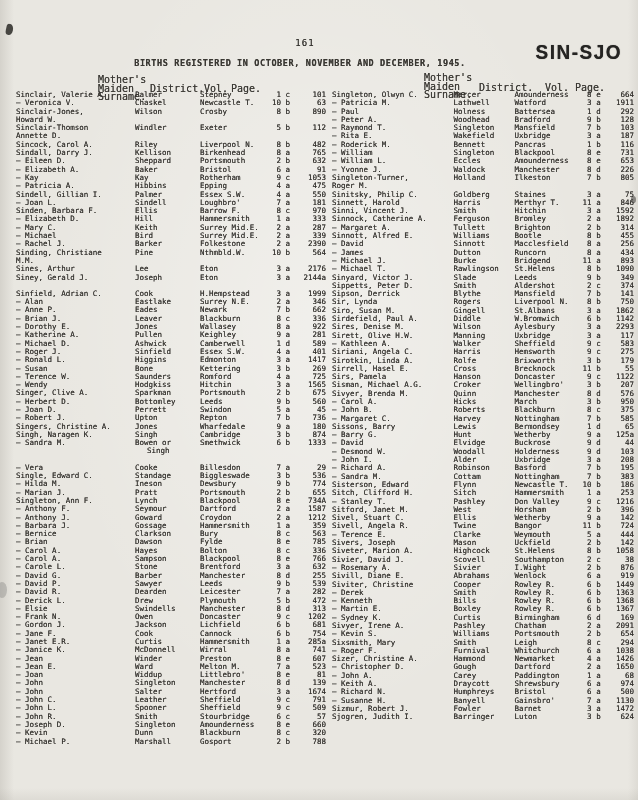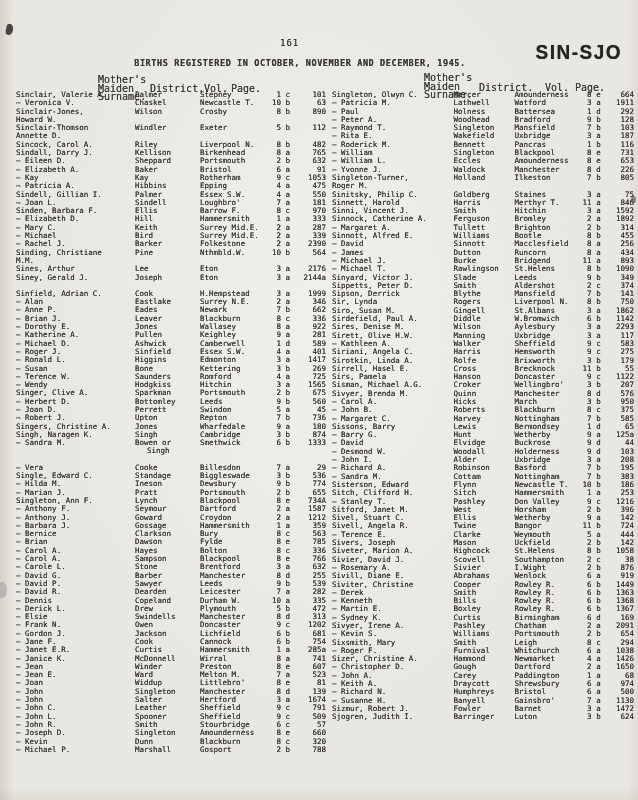--- a/index.html
+++ b/index.html
@@ -12,21 +12,21 @@
     position:relative;width:638px;height:800px;
     background:
       radial-gradient(ellipse at 50% 40%, rgba(255,255,255,0.35), rgba(0,0,0,0) 60%),
       linear-gradient(90deg, rgba(120,115,105,0.18) 0px, rgba(0,0,0,0) 14px),
       linear-gradient(270deg, rgba(120,115,105,0.10) 0px, rgba(0,0,0,0) 10px),
       linear-gradient(0deg, rgba(120,115,105,0.10) 0px, rgba(0,0,0,0) 12px),
       #e9e7e1;
   }
   .txt{ text-shadow:0 0 0.6px rgba(45,43,40,0.75); }
   #page-number{
-    position:absolute; top:38px; left:280px; width:50px; text-align:left;
+    position:absolute; top:38px; left:280px; width:50px; text-align:center;
     font-size:9px; letter-spacing:1px;
   }
   #doc-title{
     position:absolute; top:58px; left:40px; width:520px; text-align:center;
     font-size:8.5px; letter-spacing:0.6px; font-weight:bold; color:#3a3833;
   }
   #range-stamp{
     position:absolute; top:42px; right:16px;
     font-family:"Liberation Sans", sans-serif; font-weight:bold;
     font-size:19px; letter-spacing:1.5px; color:#252422;
@@ -460,27 +460,20 @@
         <span class="cell c-page">539</span>
       </div>
       <div class="row">
         <span class="cell c-name"><div>— David R.</div></span>
         <span class="cell c-maiden"><div>Dearden</div></span>
         <span class="cell c-district">Leicester</span>
         <span class="cell c-vol">7 a</span>
         <span class="cell c-page">282</span>
       </div>
       <div class="row">
-        <span class="cell c-name"><div>— Dennis</div></span>
-        <span class="cell c-maiden"><div>Copeland</div></span>
-        <span class="cell c-district">Durham W.</span>
-        <span class="cell c-vol">10 a</span>
-        <span class="cell c-page">335</span>
-      </div>
-      <div class="row">
         <span class="cell c-name"><div>— Derick L.</div></span>
         <span class="cell c-maiden"><div>Drew</div></span>
         <span class="cell c-district">Plymouth</span>
         <span class="cell c-vol">5 b</span>
         <span class="cell c-page">472</span>
       </div>
       <div class="row">
         <span class="cell c-name"><div>— Elsie</div></span>
         <span class="cell c-maiden"><div>Swindells</div></span>
         <span class="cell c-district">Manchester</span>

